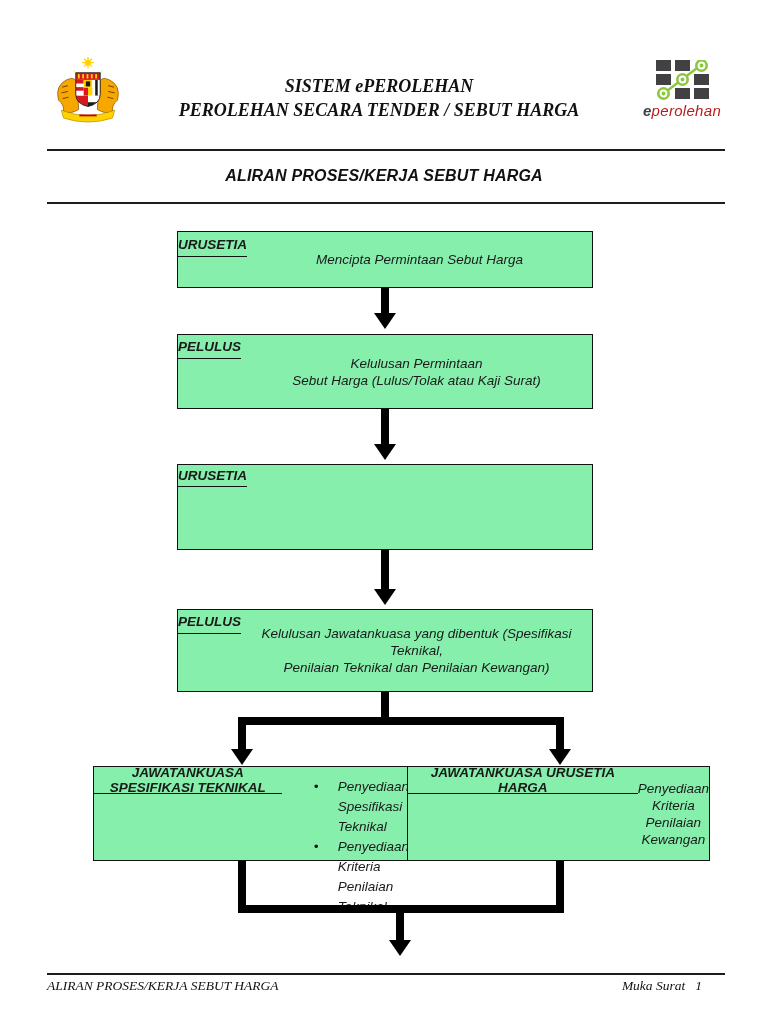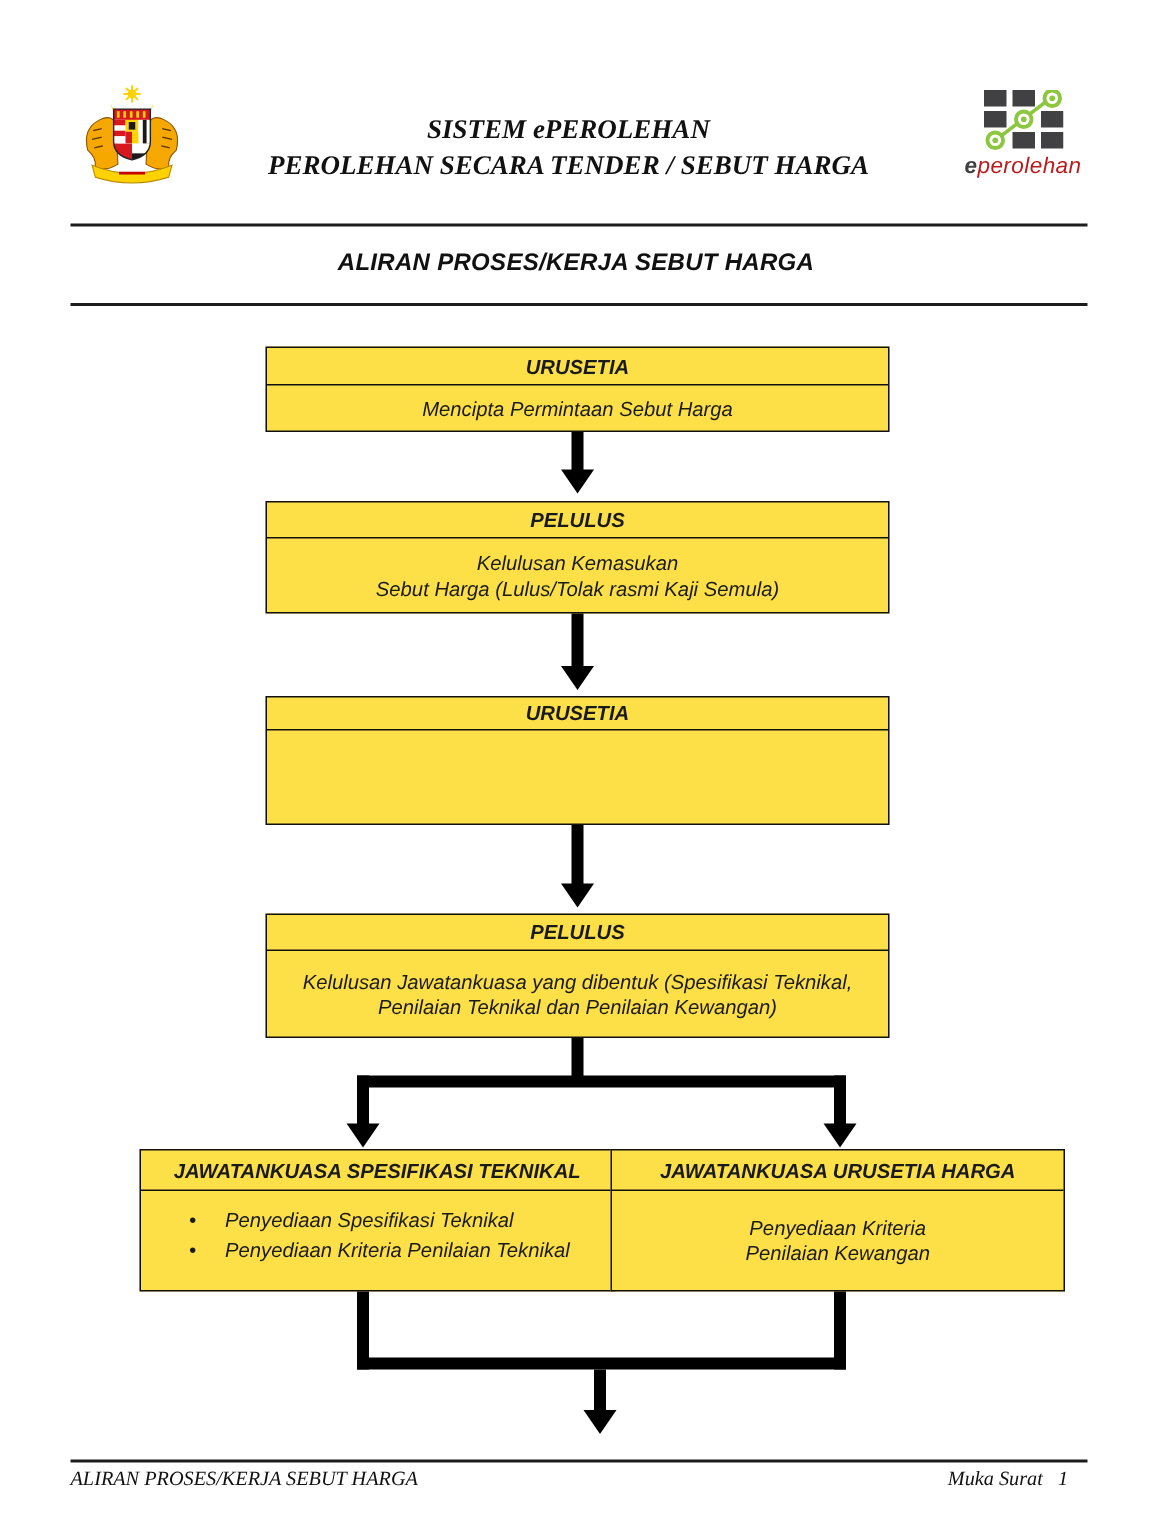--- a/index.html
+++ b/index.html
@@ -25,21 +25,21 @@
   
   .rule { position:absolute; left:47px; width:678px; height:2px; background:#1c1c1c; }
   .rule1 { top:133px; }
   .rule2 { top:186px; }
   .rule3 { top:957px; height:1.5px; }
   .section-title {
     position:absolute; left:0; right:0; top:151px; text-align:center;
     font-weight:bold; font-size:16px; color:#111; letter-spacing:0.2px;
   }
   
-  .fbox { position:absolute; border:1.5px solid #111; background:#fde047; display:flex; flex-direction:column; }
+  .fbox { position:absolute; border:1.5px solid #111; background:#86efac; display:flex; flex-direction:row; }
   .fbox-h {
     border-bottom:1.5px solid #111; text-align:center; font-weight:bold;
     font-size:13.5px; display:flex; align-items:center; justify-content:center;
   }
   .fbox-b {
     flex:1; text-align:center; font-size:13.5px; line-height:17px;
     display:flex; flex-direction:column; justify-content:center;
   }
   .b1 { left:177px; top:215px; width:416px; height:57px; }  .b1 .fbox-h { height:25px; }
   .b2 { left:177px; top:318px; width:416px; height:75px; }  .b2 .fbox-h { height:24px; }
@@ -72,21 +72,21 @@
   .s-rup { left:556px; top:845px; height:52px; }
   .h-join { left:238px; top:889px; width:326px; }
   .s-out { left:396px; top:897px; height:28px; }
   .h-out { left:389px; top:924px; }
   
   .footer-left, .footer-right {
     position:absolute; top:962px; font-family:"Liberation Serif", serif;
     font-size:13.5px; color:#111;
   }
   .footer-left { left:47px; }
-  .footer-right { right:56px; }
+  .footer-right { right:66px; }
   .footer-right .num { margin-left:10px; }
 </style>
 </head>
 <body>
 
 <div class="page">
 
   <svg class="coat" viewBox="0 0 100 96">
     <defs>
       <clipPath id="sh">
@@ -179,22 +179,22 @@
     <div class="fbox-b">
       <div>Mencipta Permintaan Sebut Harga</div>
     </div>
   </div>
   <div class="shaft s-a1"></div>
   <div class="ahead h-a1"></div>
 
   <div class="fbox b2">
     <div class="fbox-h">PELULUS</div>
     <div class="fbox-b">
-      <div>Kelulusan Kemasukan</div>
-      <div>Sebut Harga (Lulus/Tolak rasmi Kaji Semula)</div>
+      <div>Kelulusan Permintaan</div>
+      <div>Sebut Harga (Lulus/Tolak atau Kaji Surat)</div>
     </div>
   </div>
   <div class="shaft s-a2"></div>
   <div class="ahead h-a2"></div>
 
   <div class="fbox b3">
     <div class="fbox-h">URUSETIA</div>
   </div>
   <div class="shaft s-a3"></div>
   <div class="ahead h-a3"></div>

